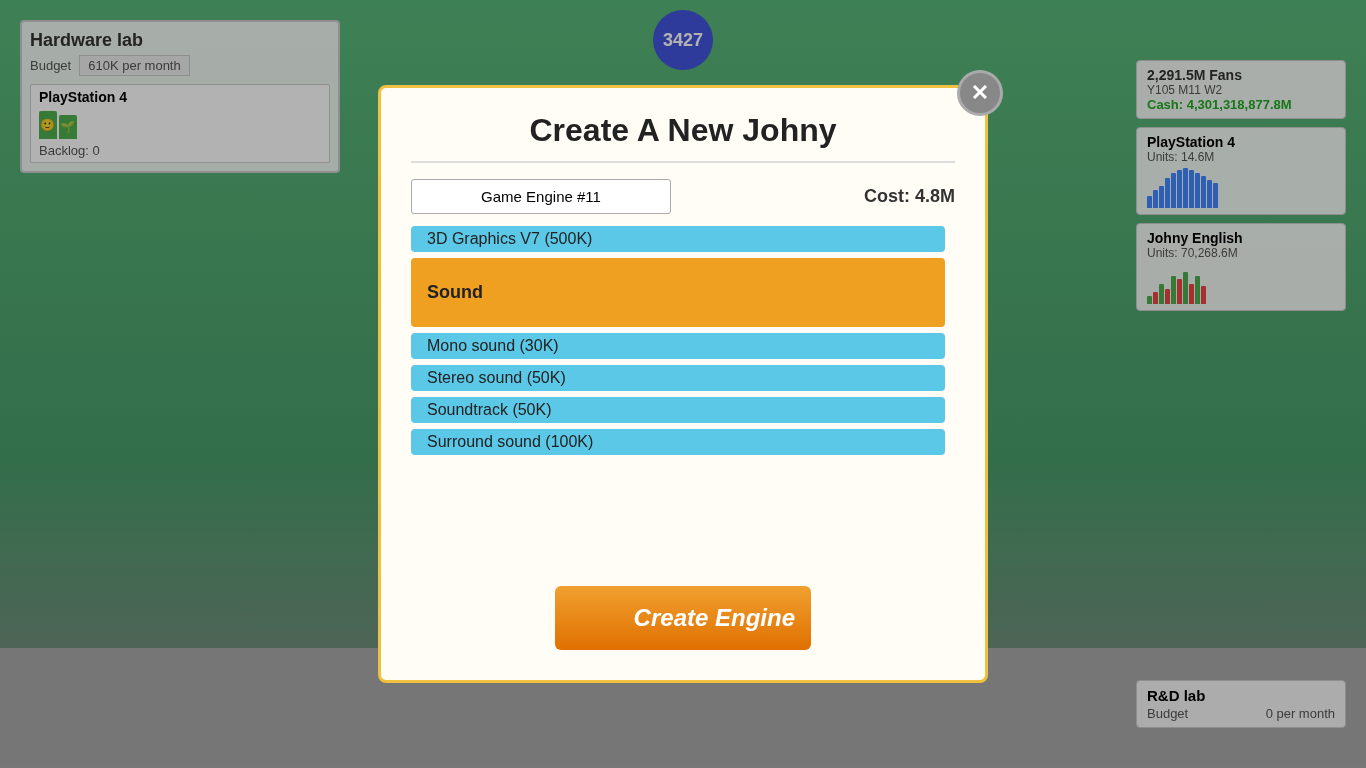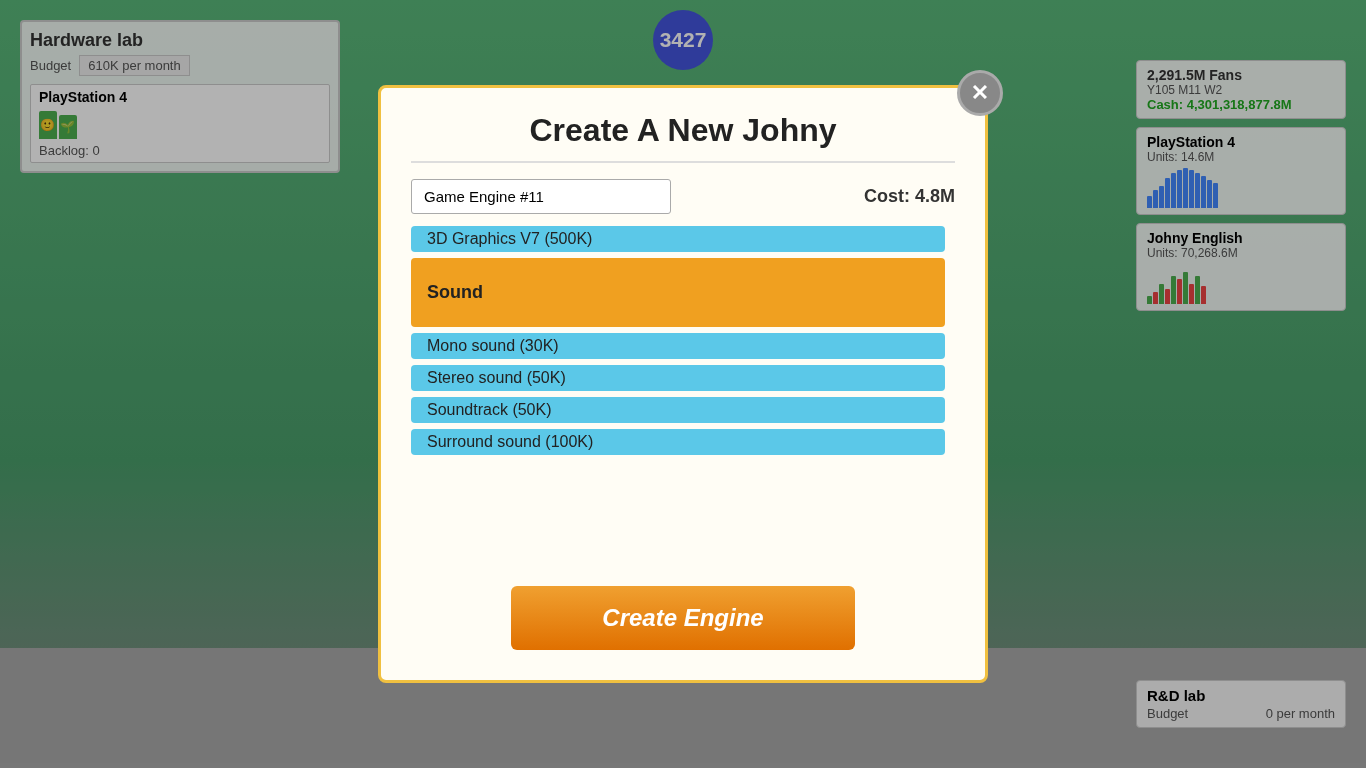--- a/index.html
+++ b/index.html
@@ -188,21 +188,21 @@
       left: 50%;
       transform: translateX(-50%);
       width: 60px;
       height: 60px;
       background: #4455dd;
       border-radius: 50%;
       display: flex;
       align-items: center;
       justify-content: center;
       color: white;
-      font-size: 21px;
+      font-size: 18px;
       font-weight: bold;
       z-index: 5;
     }
 
     
     .modal-backdrop {
       position: absolute;
       inset: 0;
       background: rgba(0,0,0,0.3);
       z-index: 10;
@@ -257,20 +257,21 @@
       margin: 16px 0 12px;
     }
 
     .modal-name-input {
       width: 260px;
       padding: 8px 12px;
       font-size: 15px;
       border: 1px solid #aaa;
       border-radius: 3px;
       background: white;
+      text-align: center;
     }
 
     .modal-cost {
       font-size: 18px;
       font-weight: bold;
       color: #333;
     }
 
     
     .features-container {
@@ -301,32 +302,32 @@
       border-radius: 4px;
       padding: 24px 16px;
       font-size: 18px;
       font-weight: bold;
       color: #222;
     }
 
     
     .create-btn {
       display: block;
-      width: 344px;
+      width: 256px;
       margin: 20px auto 0;
-      padding: 18px 0;
+      padding: 18px 16px;
       background: linear-gradient(180deg, #f0a030 0%, #e07000 100%);
       border: none;
       border-radius: 6px;
       font-size: 24px;
       font-style: italic;
       font-weight: bold;
       color: white;
       cursor: pointer;
-      text-align: center;
+      text-align: right;
     }
 
     
     .features-container::-webkit-scrollbar {
       width: 14px;
     }
     .features-container::-webkit-scrollbar-track {
       background: #ddd;
     }
     .features-container::-webkit-scrollbar-thumb {

